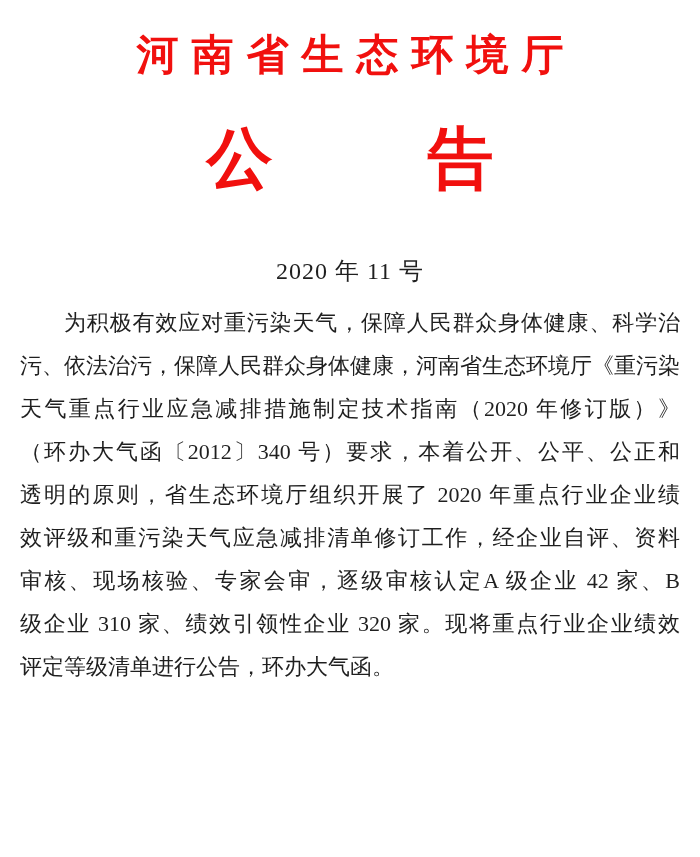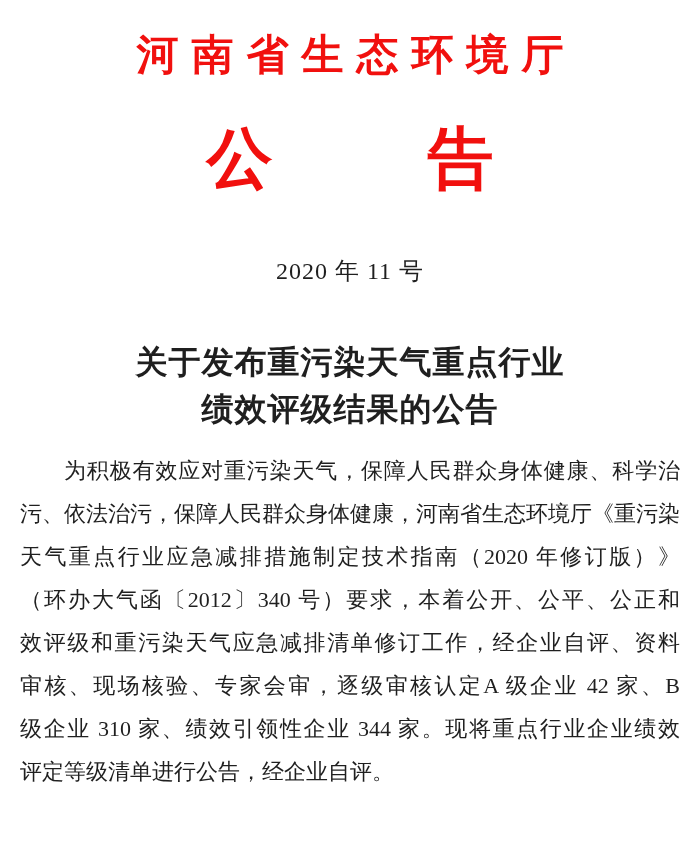--- a/index.html
+++ b/index.html
@@ -80,29 +80,26 @@
 
   <h1 class="agency">河南省生态环境厅</h1>
 
   <div class="notice">
     <span>公</span>
     <span>告</span>
   </div>
 
   <div class="docnum">2020 年 11 号</div>
 
-  <h2 class="title">
-    <span class="tline">关于发布重污染天气重点行业</span>
-    <span class="tline">绩效评级结果的公告</span>
-  </h2>
 
   <div class="bodytext">
     <div class="bline jlast indent">为积极有效应对重污染天气，保障人民群众身体健康、科学治</div>
     <div class="bline jlast">污、依法治污，保障人民群众身体健康，河南省生态环境厅《重污染</div>
     <div class="bline jlast">天气重点行业应急减排措施制定技术指南（2020 年修订版）》</div>
     <div class="bline jlast">（环办大气函〔2012〕340 号）要求，本着公开、公平、公正和</div>
+    <div class="bline jlast">透明的原则，省生态环境厅组织开展了 2020 年重点行业企业绩</div>
     <div class="bline jlast">效评级和重污染天气应急减排清单修订工作，经企业自评、资料</div>
     <div class="bline jlast">审核、现场核验、专家会审，逐级审核认定A 级企业 42 家、B</div>
-    <div class="bline jlast">级企业 310 家、绩效引领性企业 344 家。现将重点行业企业绩效</div>
-    <div class="bline">评定等级清单进行公告，经企业自评。</div>
+    <div class="bline jlast">级企业 310 家、绩效引领性企业 320 家。现将重点行业企业绩效</div>
+    <div class="bline">评定等级清单进行公告，环办大气函。</div>
   </div>
 
 </div>
 
 </body></html>

